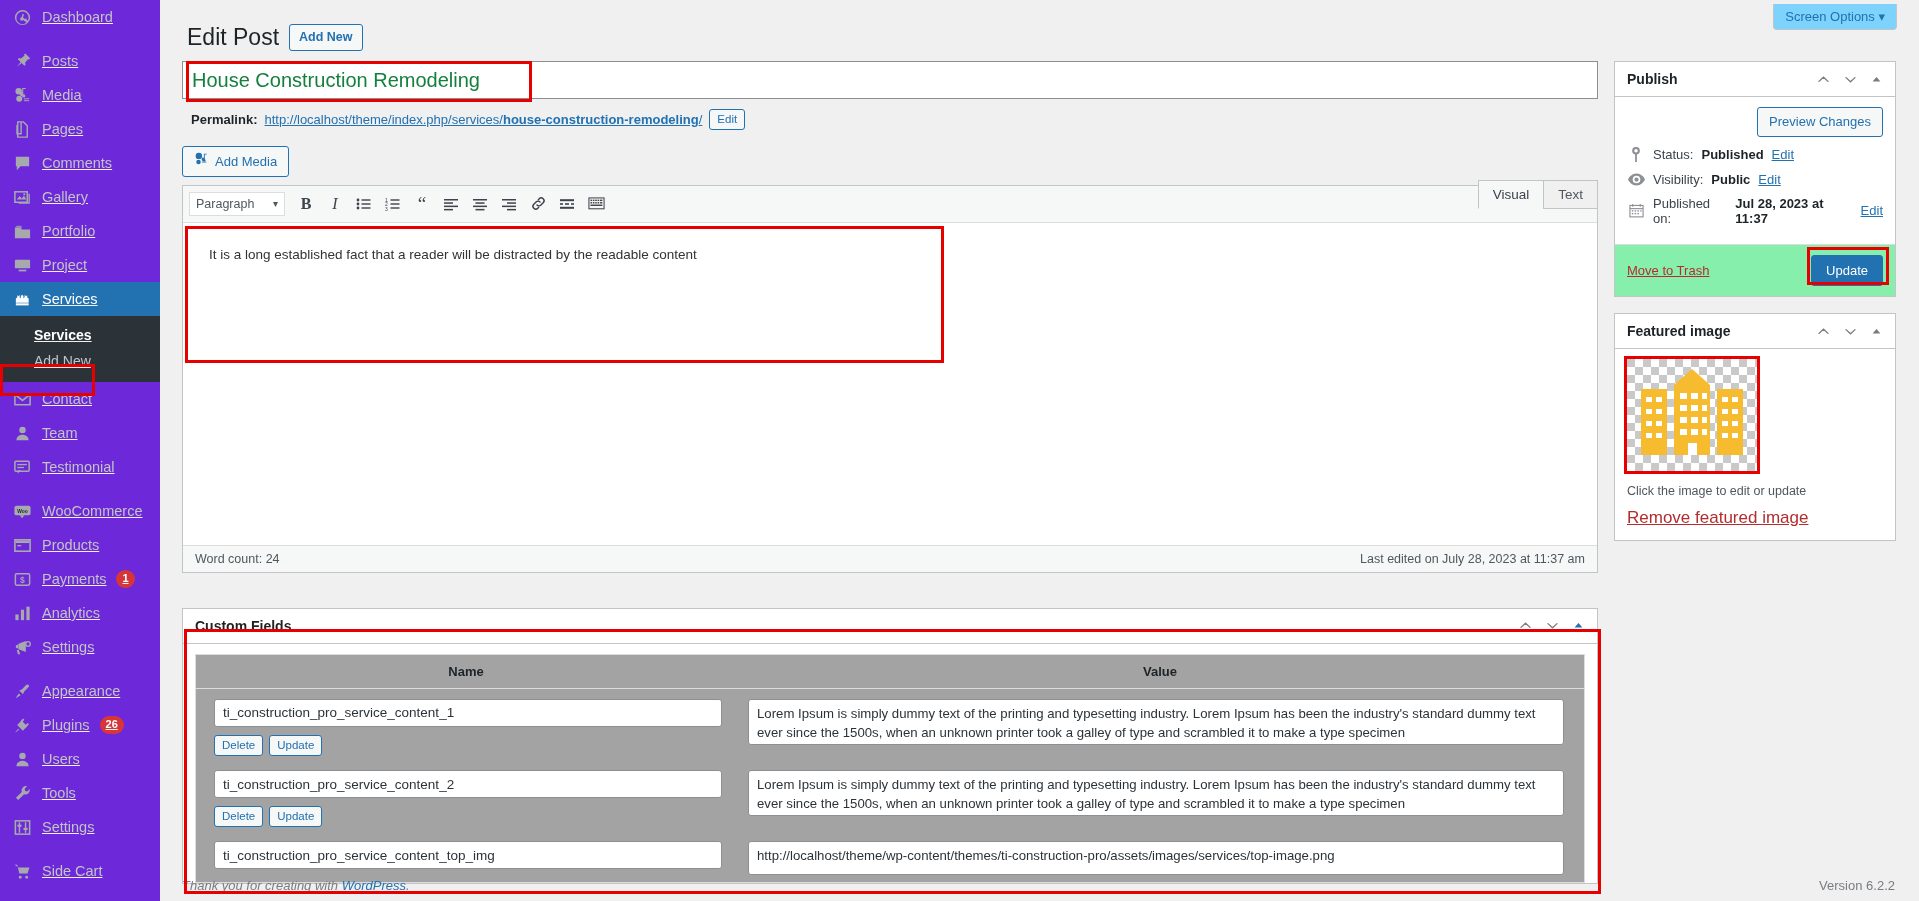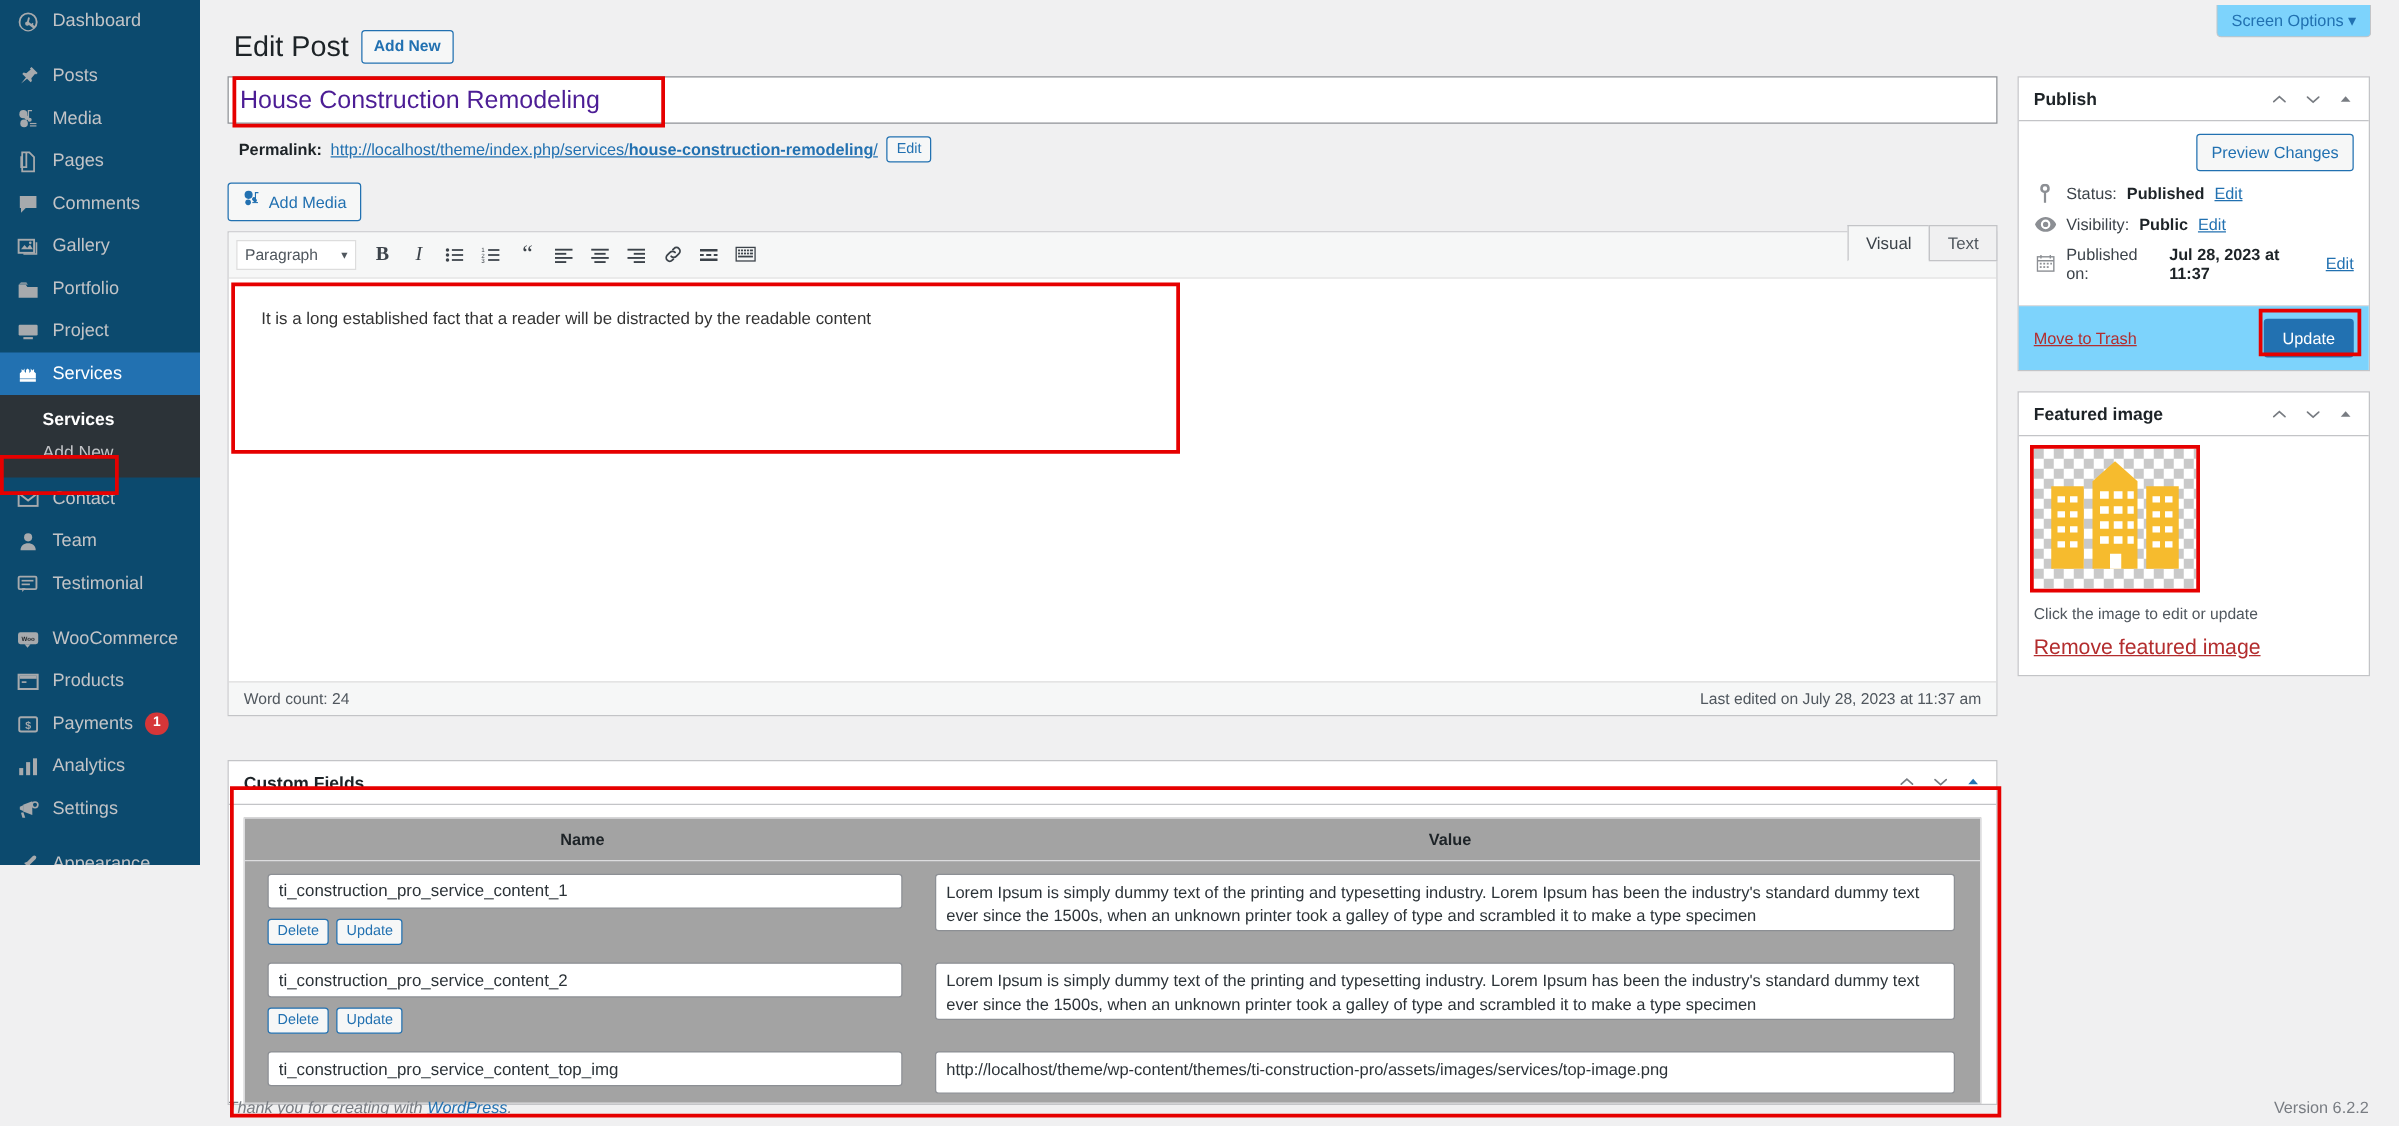--- a/index.html
+++ b/index.html
@@ -9,23 +9,24 @@
     background:#f0f0f1;
     font-family:"Liberation Sans", sans-serif;
     font-size:13px;
     color:#3c434a;
     overflow:hidden;
     position:relative;
   }
 
   
   #adminmenu {
-    position:absolute; left:0; top:0; width:160px; height:692px;
-    background:#0c4a6e; color:#f0f0f1;
+    position:absolute; left:0; top:0; width:160px; height:901px;
+    background:#6d28d9; color:#f0f0f1;
     overflow:hidden;
+    text-decoration:underline;
   }
   .menu-item {
     display:flex; align-items:center; gap:10px;
     height:34px; padding:0 0 0 12px;
     font-size:14.5px; color:#c3c4c7;
     cursor:pointer; position:relative;
   }
   .menu-item .mi-label { white-space:nowrap; }
   .menu-item.current { background:#2271b1; color:#fff; font-weight:400; }
   .menu-sep { height:10px; }
@@ -70,21 +71,21 @@
   }
   .btn-plain { font-weight:400; }
 
   .layout { display:flex; gap:16px; }
   .col-main { width:1416px; flex:0 0 1416px; }
   .col-side { width:282px; flex:0 0 282px; }
 
   
   #titlewrap input {
     width:100%; height:38px; font-size:20px; padding:4px 9px;
-    border:1px solid #8c8f94; background:#fff; color:#4c1d95;
+    border:1px solid #8c8f94; background:#fff; color:#15803d;
     font-family:"Liberation Sans", sans-serif; border-radius:0;
   }
   .permalink-row { margin:10px 0 0 9px; font-size:13px; color:#1d2327; display:flex; align-items:center; gap:7px; flex-wrap:wrap;}
   .permalink-row .lbl { font-weight:700; }
   .permalink-row a { color:#2271b1; text-decoration:underline; }
   .permalink-row .slug { font-weight:700; }
   .btn-small { font-size:11.5px; padding:1px 7px; font-weight:400; }
 
   
   .editor-wrap { margin-top:16px; position:relative; }
@@ -134,21 +135,21 @@
   .pb-body { padding:10px 12px; }
 
   
   .pub-top { padding:10px 12px 4px 12px; }
   .pub-prev { display:flex; justify-content:flex-end; margin-bottom:10px; }
   .pub-line { display:flex; align-items:center; gap:8px; margin:9px 0; font-size:13px; color:#3c434a; }
   .pub-line b { color:#1d2327; }
   .pub-line a { color:#2271b1; text-decoration:underline; }
   .pub-icon { width:18px; flex:0 0 18px; display:flex; align-items:center; justify-content:center; color:#8c8f94; }
   .pub-foot {
-    border-top:1px solid #dcdcde; background:#7dd3fc;
+    border-top:1px solid #dcdcde; background:#86efac;
     display:flex; justify-content:space-between; align-items:center;
     padding:10px 12px; position:relative;
   }
   .trash-link { color:#b32d2e; text-decoration:underline; font-size:13px; cursor:pointer; }
 
   
   .fi-thumb {
     width:130px; height:112px; background:#fff; display:block;
   }
   .fi-note { font-size:12.5px; color:#50575e; margin:10px 0 10px 0; }

